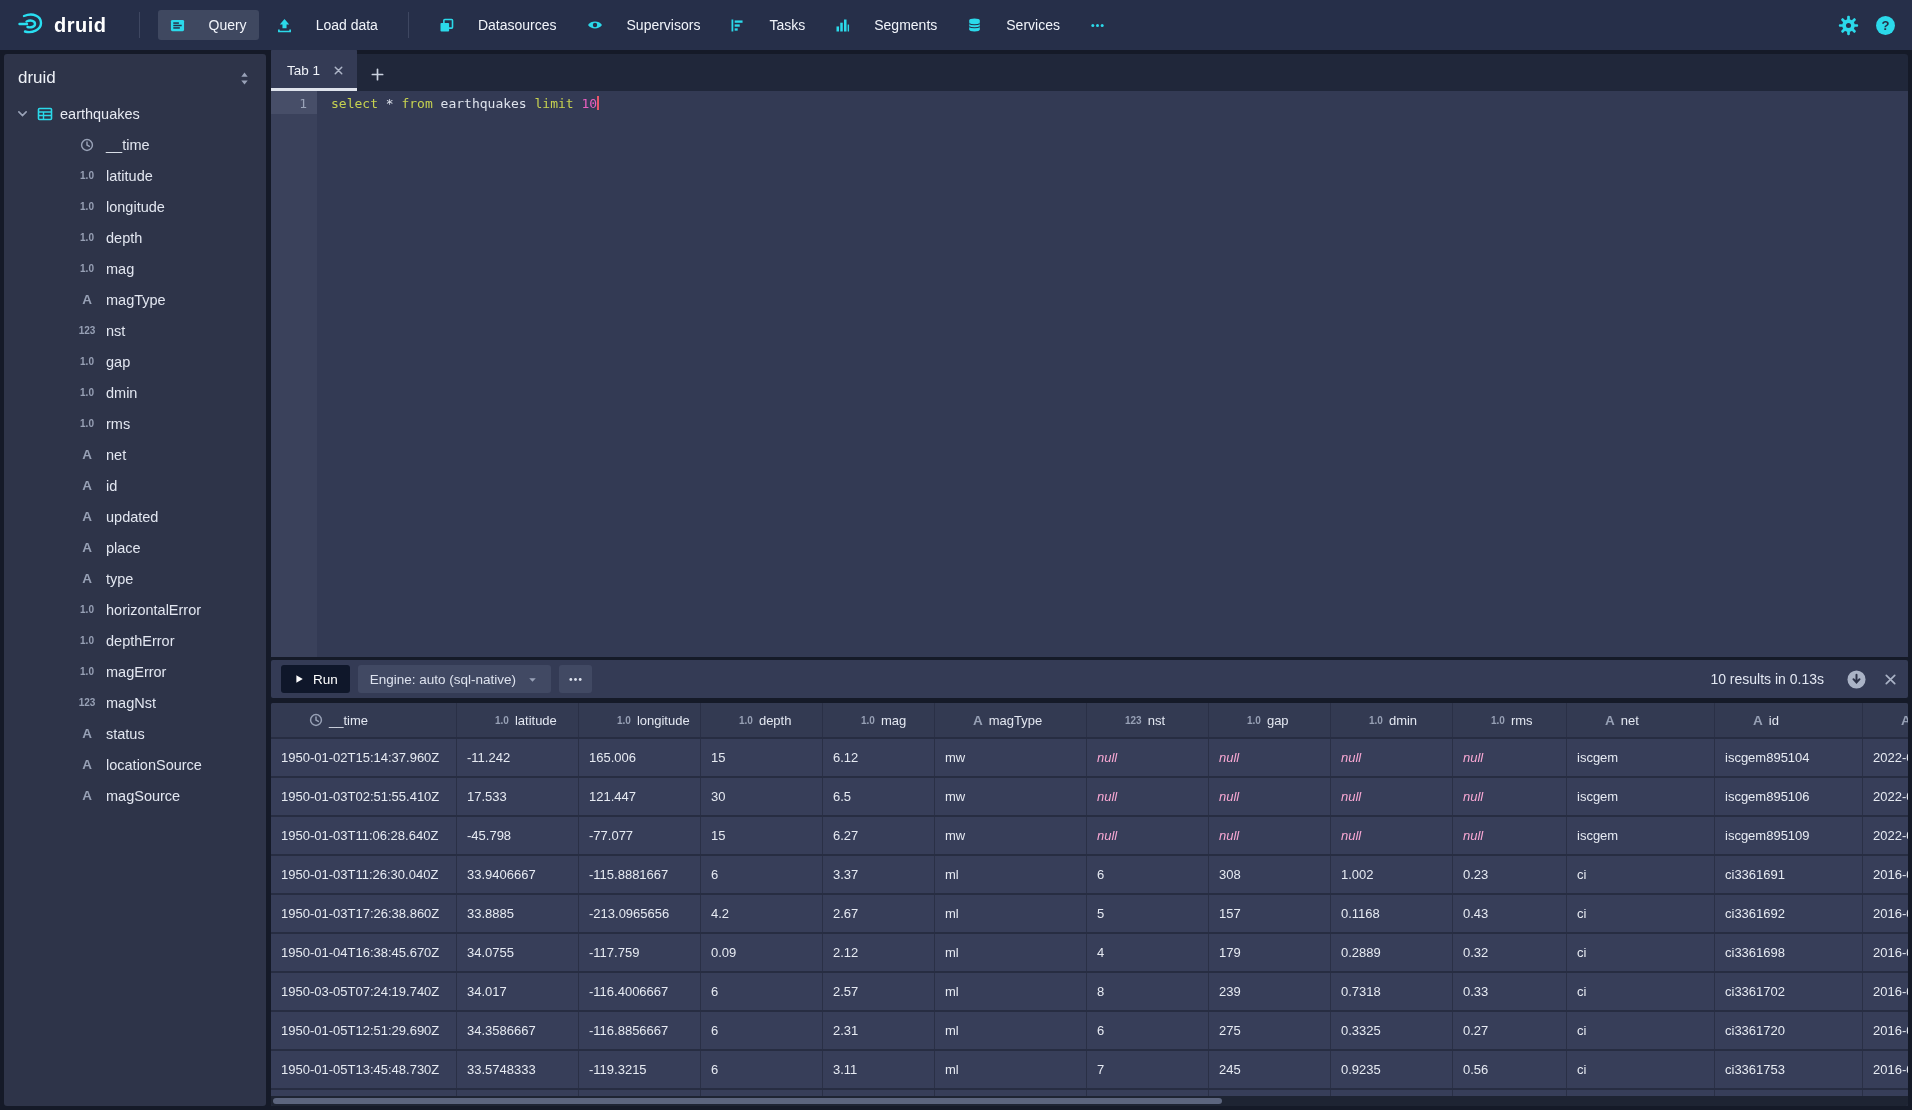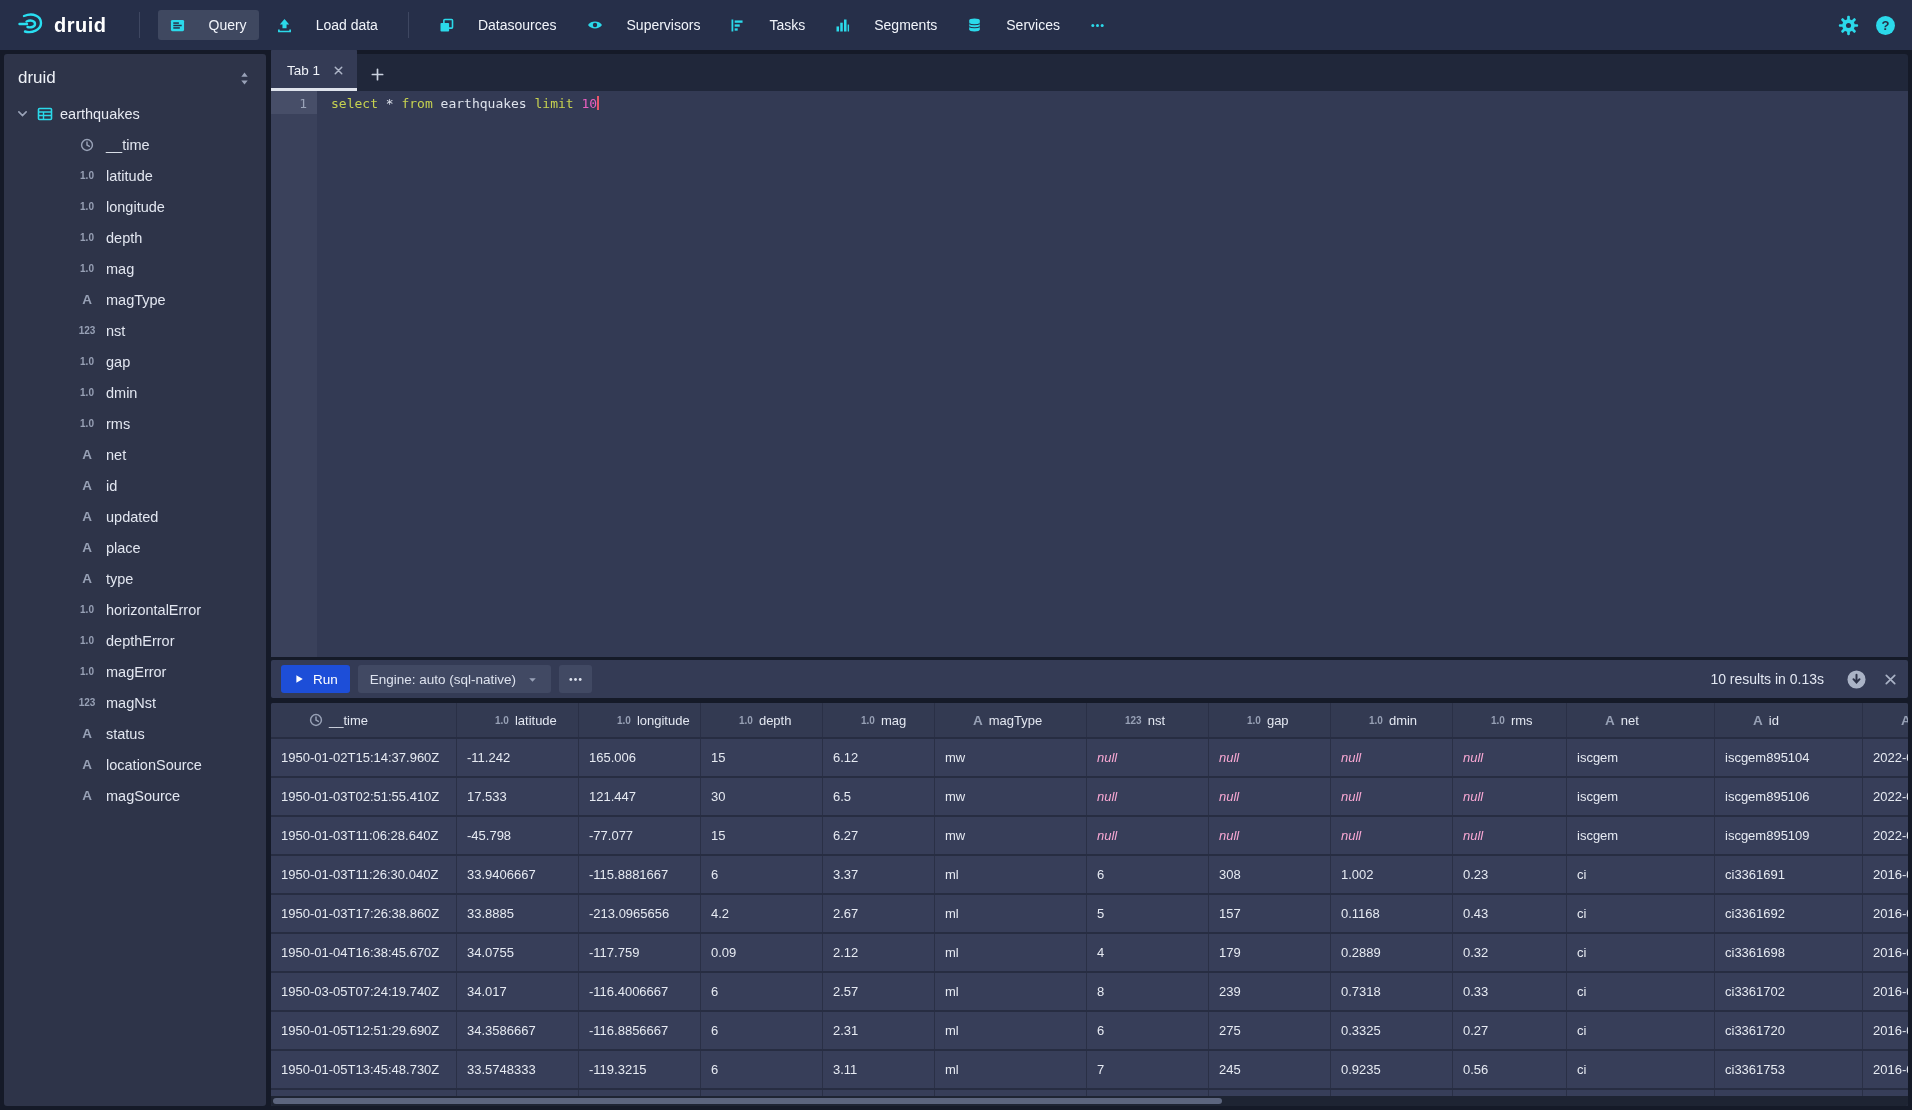--- a/index.html
+++ b/index.html
@@ -65,21 +65,21 @@
   .code{ flex:1; padding:5px 0 0 14px; white-space:pre;}
   .tok-keyword{ color:#c7d250; }
   .tok-number{ color:#ea5fc0; }
   .tok-plain{ color:#dde2ec; }
   .cursor{ display:inline-block; width:2px; height:14px; background:#e8566a; vertical-align:-2px;}
   
   .runbar{ flex:none; height:38px; margin-top:3px; background:#343b55; border-radius:2px;
     display:flex; align-items:center; padding:0 10px; gap:8px;}
   .btn{ height:28px; display:flex; align-items:center; gap:8px; padding:0 12px;
     border-radius:3px; cursor:pointer; font-size:13.5px;}
-  .btn-run{ background:#1d4ed8; color:#ffffff;}
+  .btn-run{ background:#0f172a; color:#ffffff;}
   .btn-run .play-ic{ display:flex; color:#ffffff;}
   .btn-dark{ background:#414963; color:#dde2ee;}
   .btn-dark .caret{ color:#9aa3b8; display:flex; margin-left:2px;}
   .btn-more{ background:#414963; color:#dde2ee; padding:0 9px;}
   .run-spacer{ flex:1;}
   .result-status{ font-size:14px; color:#e2e7f2; margin-right:6px;}
   .runbar-icon{ color:#aab3c6; display:flex; cursor:pointer; margin-left:8px;}
   
   .results{ flex:1; margin-top:5px; background:#2c3248; border-radius:2px; overflow:hidden;
     position:relative; min-height:0;}

